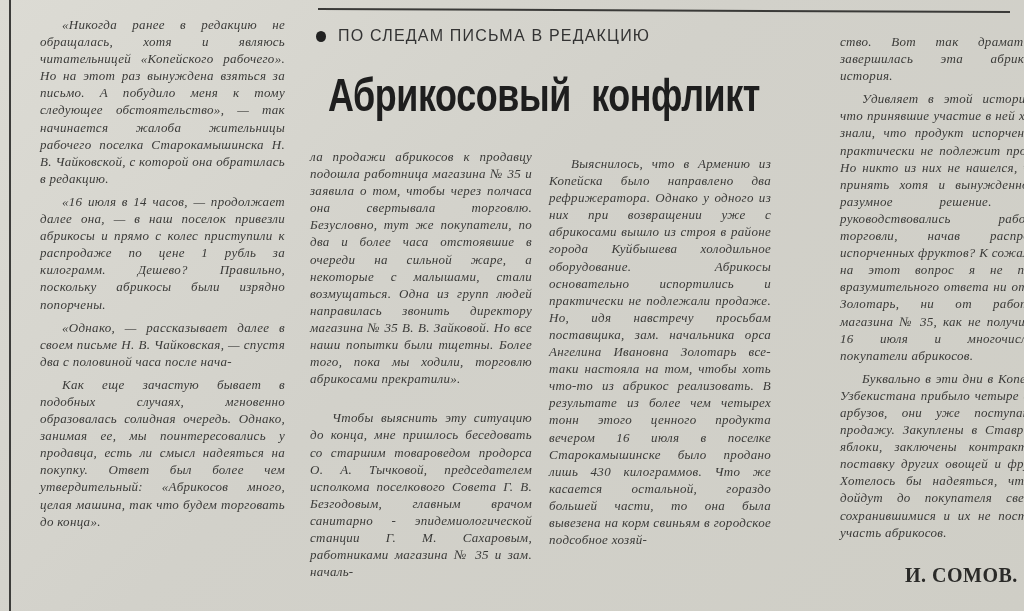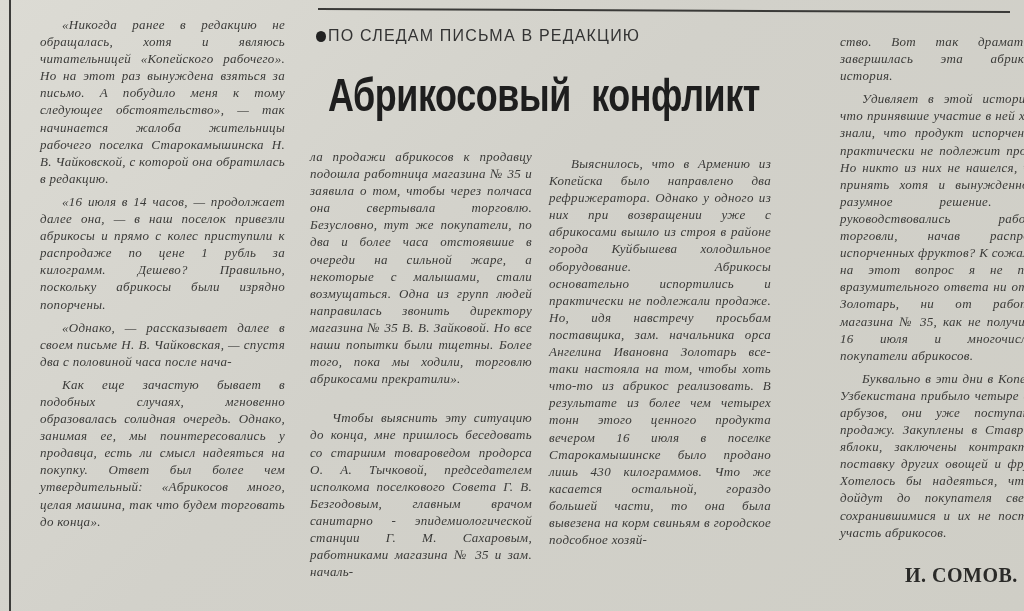--- a/index.html
+++ b/index.html
@@ -31,21 +31,21 @@
   .col p { margin: 0 0 6px 0; text-indent: 22px; }
   .col p.noindent { text-indent: 0; }
   .col1 { left: 40px; top: 16px; width: 245px; }
   .col2 { left: 310px; top: 148px; width: 222px; }
   .col3 { left: 549px; top: 155px; width: 222px; }
   .col4 { left: 818px; top: 33px; width: 222px; margin-left: 22px; }
   .rubric {
     position: absolute; left: 316px; top: 27px;
     font-family: "Liberation Sans", sans-serif;
     font-size: 16px; letter-spacing: 1.2px; color: #333;
-    display: flex; align-items: center; gap: 2px;
+    display: flex; align-items: center; gap: 12px;
   }
   .bullet { width: 10px; height: 11px; border-radius: 50%; background: #222; display: inline-block; }
   .headline {
     position: absolute; left: 328px; top: 68px;
     font-family: "Liberation Sans", sans-serif;
     font-weight: bold; font-size: 46px; letter-spacing: -0.5px;
     color: #1e1e1e; transform: scaleX(0.78); transform-origin: left;
     white-space: nowrap;
   }
   .headline span + span { margin-left: 26px; }

